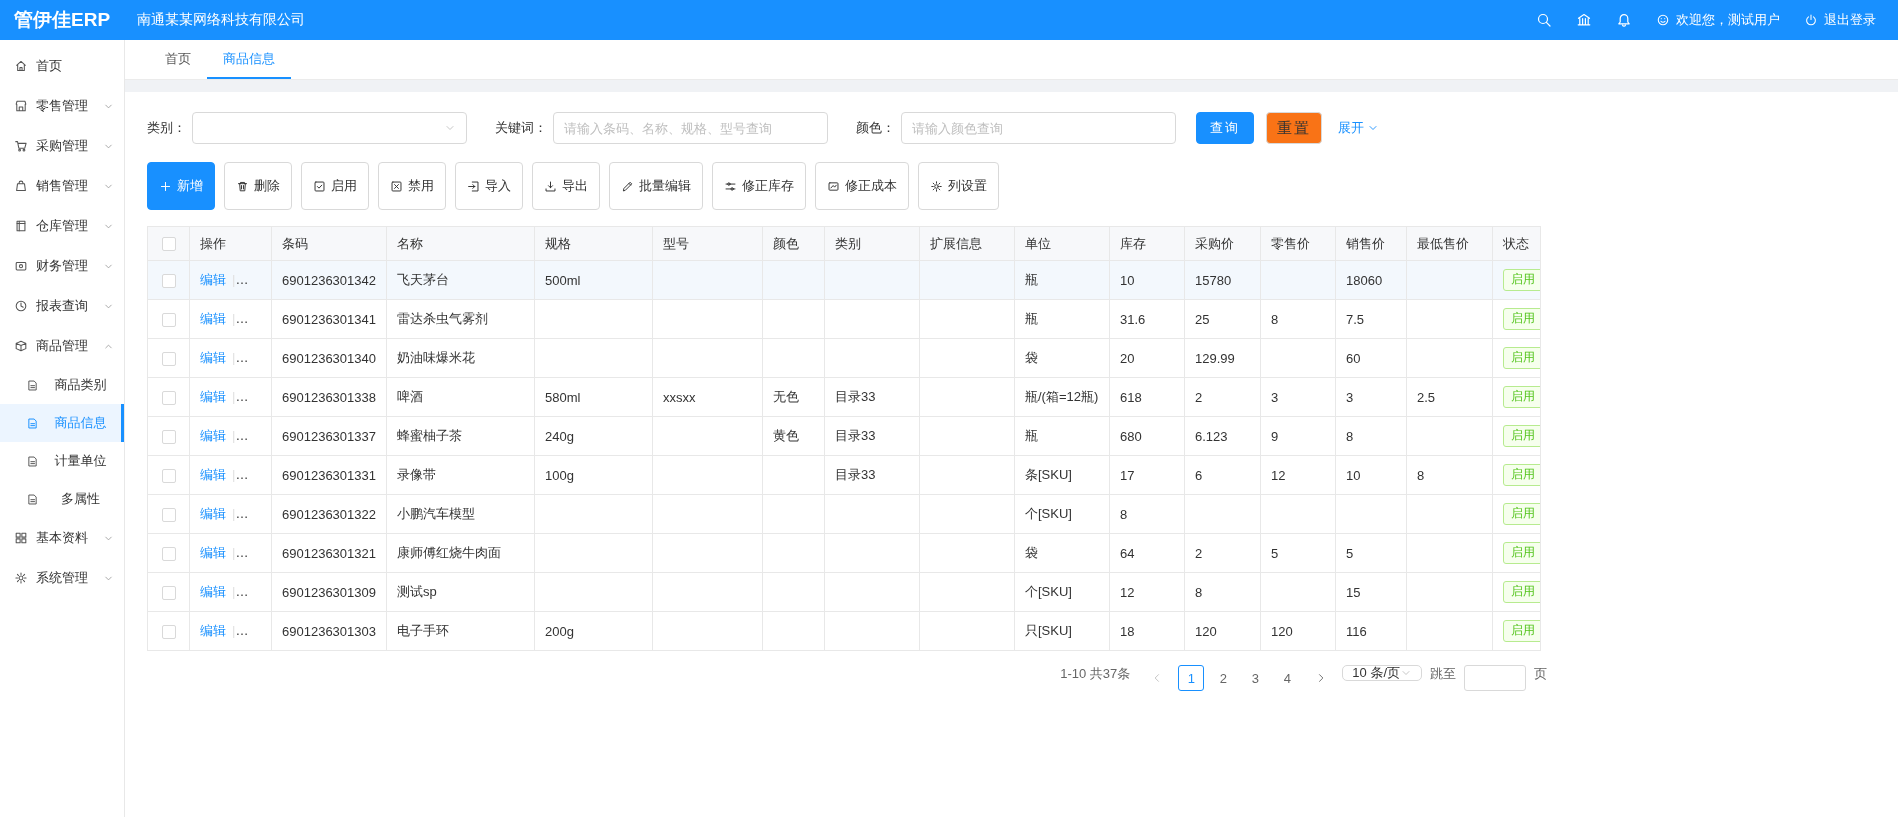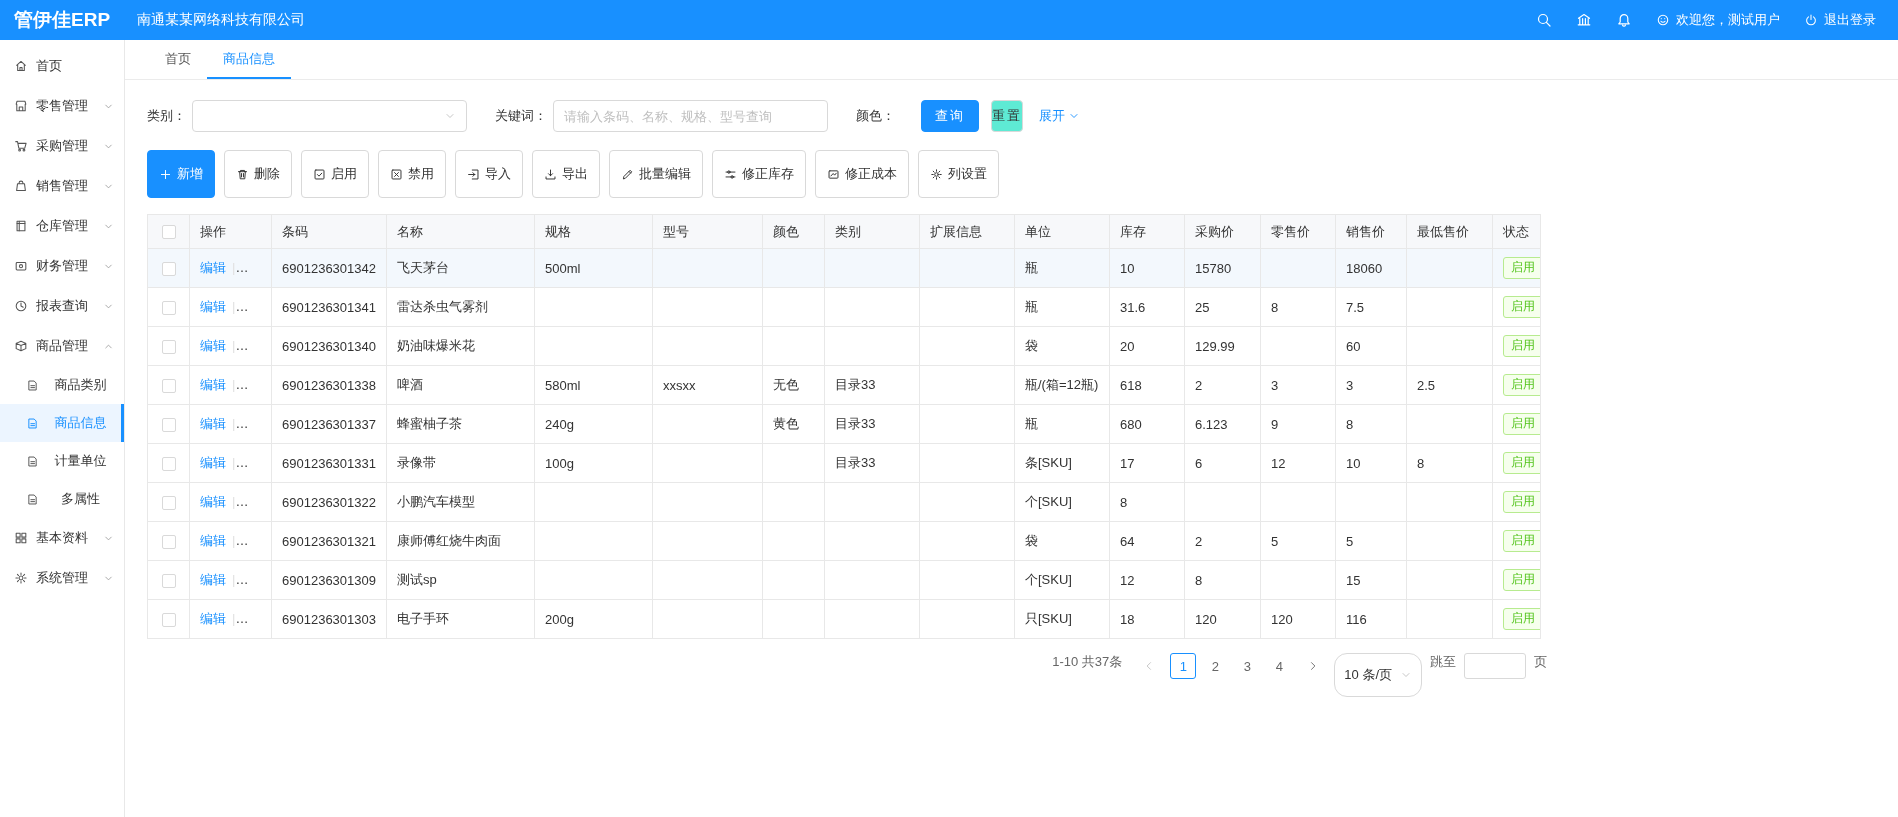--- a/index.html
+++ b/index.html
@@ -30,32 +30,32 @@
   .side-subitem .s-icon { width: 13px; height: 13px; flex: 0 0 13px; }
   .side-subitem.active { color: #1890ff; background: #ecf5ff; }
   .side-subitem.active .s-icon { color: #1890ff; }
   .side-subitem.active::after { content: ""; position: absolute; right: 0; top: 0; bottom: 0; width: 3px; background: #1890ff; }
 
   .content { flex: 1; min-width: 0; display: flex; flex-direction: column; background: #f0f2f5; }
   .tabbar { height: 40px; flex: 0 0 40px; background: #fff; border-bottom: 1px solid #ebebeb; display: flex; align-items: flex-end; padding-left: 24px; }
   .tab { padding: 0 16px; line-height: 37px; font-size: 13px; color: #595959; cursor: pointer; border-bottom: 2px solid transparent; white-space: nowrap; }
   .tab.active { color: #1890ff; border-bottom-color: #1890ff; }
 
-  .card { background: #fff; margin-top: 0; flex: 1; padding: 20px 22px 0 22px; overflow: hidden; }
+  .card { background: #fff; margin-top: 12px; flex: 1; padding: 20px 22px 0 22px; overflow: hidden; }
   .card-inner { width: 1400px; }
 
   
   .filter-row { display: flex; align-items: center; }
   .f-label { font-size: 13px; color: #333; margin-right: 6px; white-space: nowrap; }
   .f-label.g { margin-left: 28px; }
   .f-select { width: 275px; height: 32px; border: 1px solid #d9d9d9; border-radius: 4px; background: #fff; display: flex; align-items: center; justify-content: flex-end; padding-right: 10px; cursor: pointer; }
   .f-input { width: 275px; height: 32px; border: 1px solid #d9d9d9; border-radius: 4px; padding: 0 10px; font-size: 13px; color: #333; font-family: inherit; outline: none; }
   .f-input::placeholder { color: #bfbfbf; }
   .btn-primary { height: 32px; background: #1890ff; color: #fff; border: 1px solid #1890ff; border-radius: 4px; padding: 0 13px; font-size: 13px; cursor: pointer; letter-spacing: 2px; margin-left: 20px; font-family: inherit; white-space: nowrap; }
-  .btn-default { height: 32px; background: #5eead4; color: #333; border: 1px solid #d9d9d9; border-radius: 4px; padding: 0 0; font-size: 13px; cursor: pointer; letter-spacing: 2px; margin-left: 12px; font-family: inherit; white-space: nowrap; }
+  .btn-default { height: 32px; background: #f97316; color: #333; border: 1px solid #d9d9d9; border-radius: 4px; padding: 0 10px; font-size: 15px; cursor: pointer; letter-spacing: 2px; margin-left: 12px; font-family: inherit; white-space: nowrap; }
   .expand-link { color: #1890ff; margin-left: 16px; cursor: pointer; display: inline-flex; align-items: center; gap: 3px; white-space: nowrap; text-align: right; }
   .chev { width: 12px; height: 12px; color: #bfbfbf; display: inline-flex; }
   .chev.blue { color: #1890ff; }
 
   
   .toolbar { display: flex; align-items: center; gap: 9px; margin-top: 18px; }
   .tb-btn { height: 48px; display: inline-flex; align-items: center; gap: 5px; padding: 0 11px; border: 1px solid #d9d9d9; border-radius: 4px; background: #fff; font-size: 13px; color: #333; cursor: pointer; font-family: inherit; white-space: nowrap; }
   .tb-btn.primary { background: #1890ff; border-color: #1890ff; color: #fff; }
   .tb-icon { width: 13px; height: 13px; display: inline-flex; }
 
@@ -72,21 +72,21 @@
   .badge { display: inline-block; padding: 2px 7px; font-size: 12px; color: #52c41a; background: #f6ffed; border: 1px solid #b7eb8f; border-radius: 3px; line-height: 1.3; }
 
   
   .pager { display: flex; justify-content: flex-end; gap: 8px; width: 1400px; margin-top: 14px; color: #666; font-size: 13px; }
   .pg-total { margin-right: 6px; }
   .pg-btn { min-width: 26px; height: 26px; display: inline-flex; align-items: center; justify-content: center; border-radius: 3px; cursor: pointer; color: #666; background: #fff; }
   .pg-prev { color: #bfbfbf; }
   .pg-nums { display: inline-flex; gap: 6px; }
   .pg-num.active { border: 1px solid #1890ff; color: #1890ff; }
   .pg-arrow { width: 12px; height: 12px; display: inline-flex; }
-  .pg-size { height: 44px; border: 1px solid #d9d9d9; border-radius: 13px; display: inline-flex; align-items: center; gap: 8px; padding: 0 9px; cursor: pointer; background: #fff; color: #333; }
+  .pg-size { height: 16px; border: 1px solid #d9d9d9; border-radius: 5px; display: inline-flex; align-items: center; gap: 0; padding: 0 9px; cursor: pointer; background: #fff; color: #333; }
   .jump-input { width: 62px; height: 26px; border: 1px solid #d9d9d9; border-radius: 3px; outline: none; font-family: inherit; padding: 0 6px; }
 </style>
 </head>
 <body>
 
 <div class="app">
 
   <header class="topbar">
     <div class="logo">管伊佳ERP</div>
     <div class="company">南通某某网络科技有限公司</div>
@@ -314,20 +314,21 @@
             <div class="f-select">
               <span class="chev">
                   <svg viewBox="0 0 16 16" width="100%" height="100%" fill="none" stroke="currentColor" stroke-width="1.2" stroke-linecap="round" stroke-linejoin="round">
                     <path d="M4 6 L8 10 L12 6"></path>
                   </svg>
                 </span>
             </div>
             <span class="f-label g">关键词：</span>
             <input class="f-input" placeholder="请输入条码、名称、规格、型号查询" style="">
             <span class="f-label g">颜色：</span>
+            <input class="f-input" placeholder="请输入颜色查询" style="">
             <button class="btn-primary">查询</button>
             <button class="btn-default">重置</button>
             <span class="expand-link">
               <span>展开</span>
               <span class="chev blue">
                   <svg viewBox="0 0 16 16" width="100%" height="100%" fill="none" stroke="currentColor" stroke-width="1.2" stroke-linecap="round" stroke-linejoin="round">
                     <path d="M4 6 L8 10 L12 6"></path>
                   </svg>
                 </span>
             </span>

